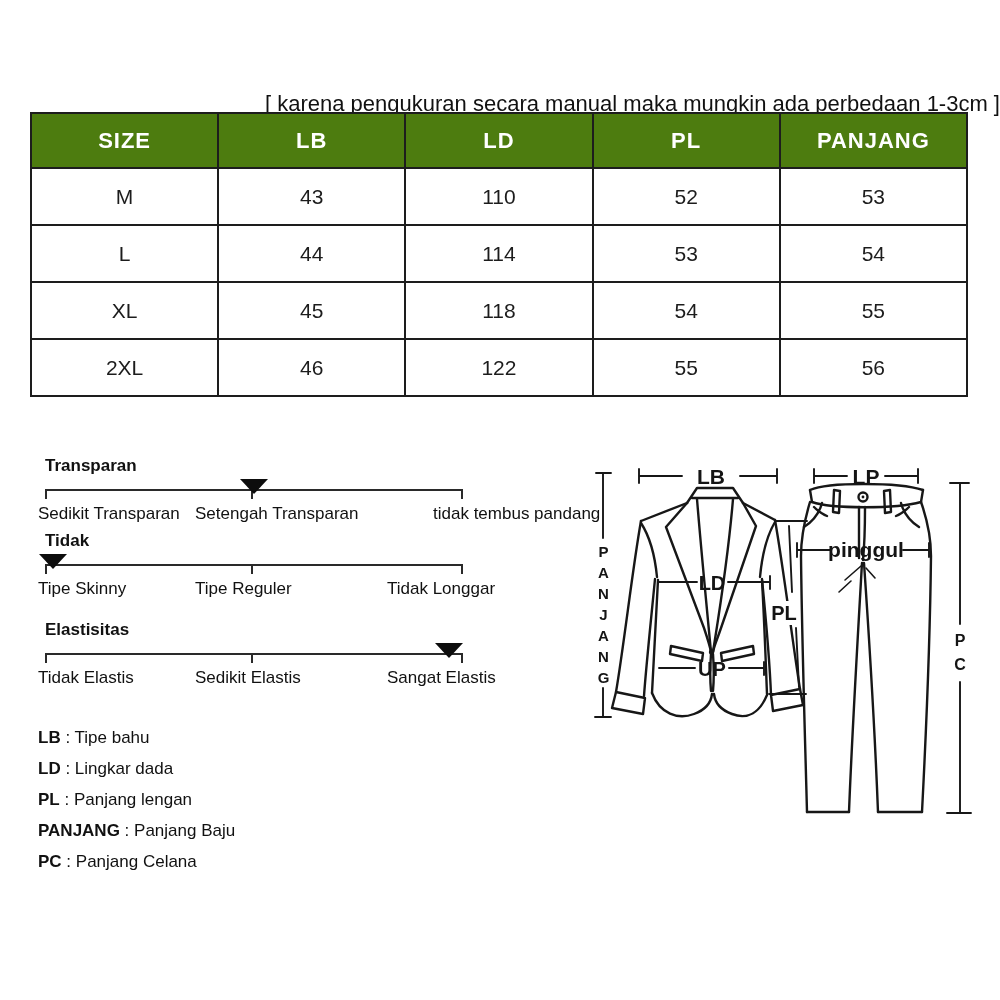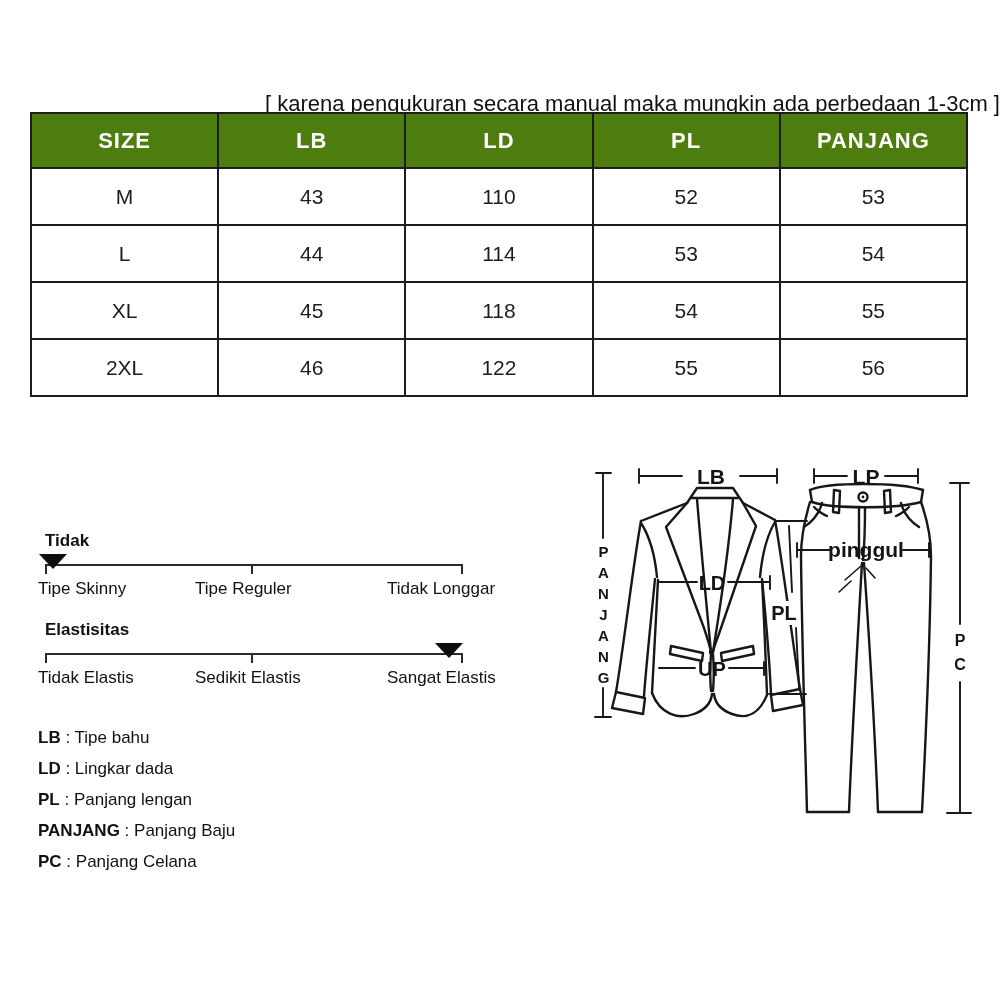--- a/index.html
+++ b/index.html
@@ -85,20 +85,35 @@
           <td>2XL</td>
           <td>46</td>
           <td>122</td>
           <td>55</td>
           <td>56</td>
         </tr>
       </tbody>
     </table>
   </div>
 
+  <div class="scale" style="top:456px">
+    <div class="scale-title">Transparan</div>
+    <div class="scale-track">
+      <div class="scale-line"></div>
+      <span class="tick t-left"></span>
+      <span class="tick t-mid"></span>
+      <span class="tick t-right"></span>
+      <div class="marker" style="left: 201.5px;"></div>
+    </div>
+    <div class="scale-labels">
+      <span class="lab l">Sedikit Transparan</span>
+      <span class="lab m">Setengah Transparan</span>
+      <span class="lab r far">tidak tembus pandang</span>
+    </div>
+  </div>
 
   <div class="scale" style="top:531px">
     <div class="scale-title">Tidak</div>
     <div class="scale-track">
       <div class="scale-line"></div>
       <span class="tick t-left"></span>
       <span class="tick t-mid"></span>
       <span class="tick t-right"></span>
       <div class="marker" style="left: 1.34px;"></div>
     </div>

